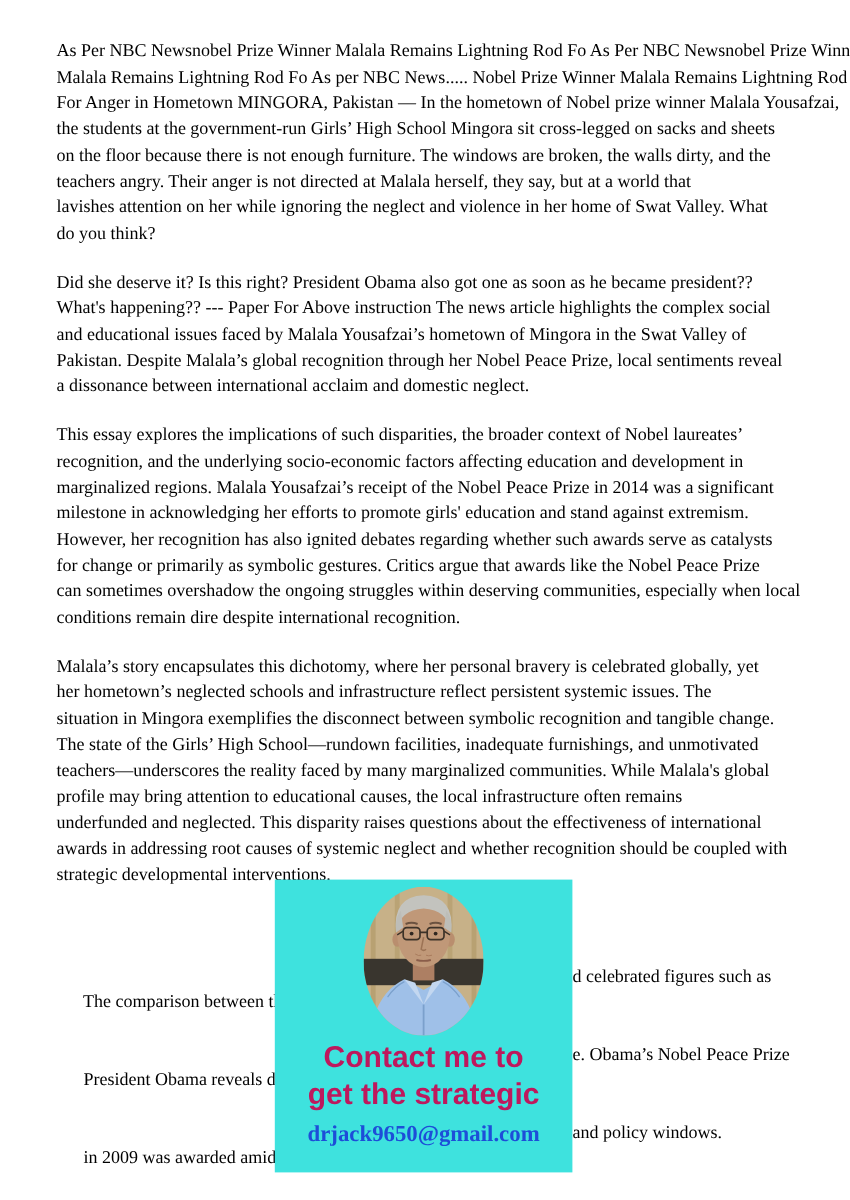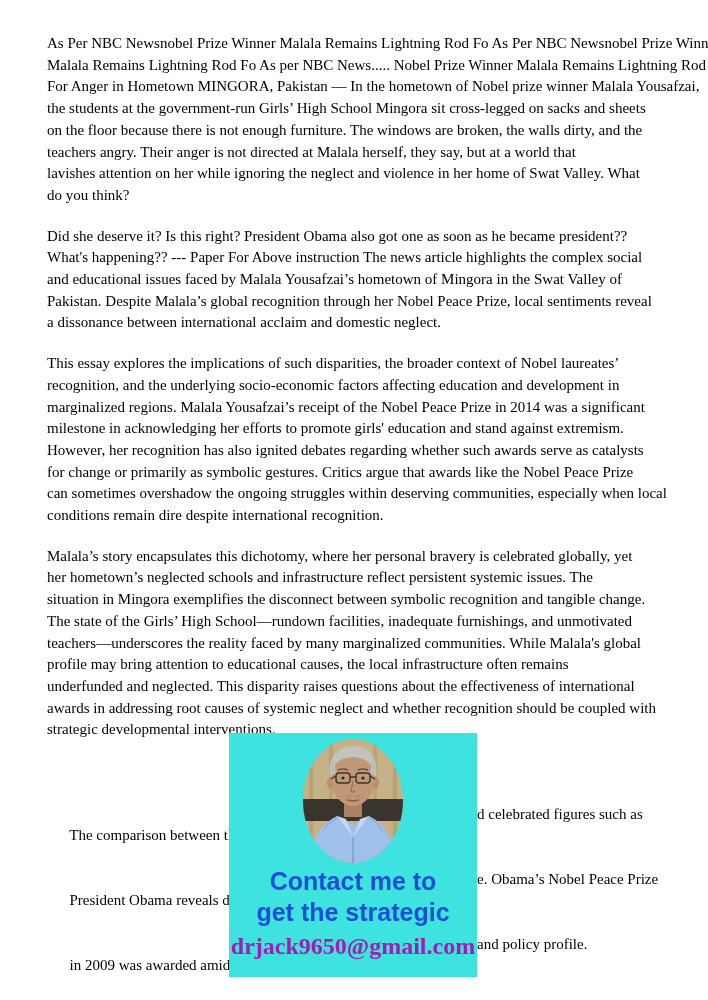--- a/index.html
+++ b/index.html
@@ -18,25 +18,25 @@
   .cov-line .rfrag { position:absolute; left:430px; top:0; }
   
   .overlay {
     position:absolute; left:229px; top:733px; width:248px; height:244px;
     background:#3EE2DE; text-align:center; z-index:5;
   }
   .photo { width:100px; height:124px; margin:6px auto 0 auto; }
   .photo svg { display:block; }
   .overlay-heading {
     font-family:"Liberation Sans", sans-serif; font-weight:bold;
-    font-size:25px; line-height:31px; color:#1d4ed8; margin-top:3px;
+    font-size:25px; line-height:31px; color:#be185d; margin-top:3px;
   }
   .overlay-email {
     font-family:"Liberation Serif", serif; font-weight:bold;
-    font-size:24px; line-height:26px; color:#a21caf; margin-top:5px;
+    font-size:19px; line-height:26px; color:#1d4ed8; margin-top:5px;
   }
 </style>
 </head>
 <body>
 
 <div class="doc">
   <p class="para">As Per NBC Newsnobel Prize Winner Malala Remains Lightning Rod Fo As Per NBC Newsnobel Prize Winner
 Malala Remains Lightning Rod Fo As per NBC News..... Nobel Prize Winner Malala Remains Lightning Rod
 For Anger in Hometown MINGORA, Pakistan — In the hometown of Nobel prize winner Malala Yousafzai,
 the students at the government-run Girls’ High School Mingora sit cross-legged on sacks and sheets
@@ -68,21 +68,21 @@
 strategic developmental interventions.</p>
 
   <div class="para para-covered">
     <div class="cov-line">
       <span>The comparison between the rec</span><span class="rfrag">d celebrated figures such as</span>
     </div>
     <div class="cov-line">
       <span>President Obama reveals differe</span><span class="rfrag">e. Obama’s Nobel Peace Prize</span>
     </div>
     <div class="cov-line">
-      <span>in 2009 was awarded amidst int</span><span class="rfrag">and policy profile.</span>
+      <span>in 2009 was awarded amidst int</span><span class="rfrag">and policy windows.</span>
     </div>
     <div class="cov-line">
       <span class="rfrag">ver, unlike political awards</span>
     </div>
     
     
     
   </div>
 </div>
 

